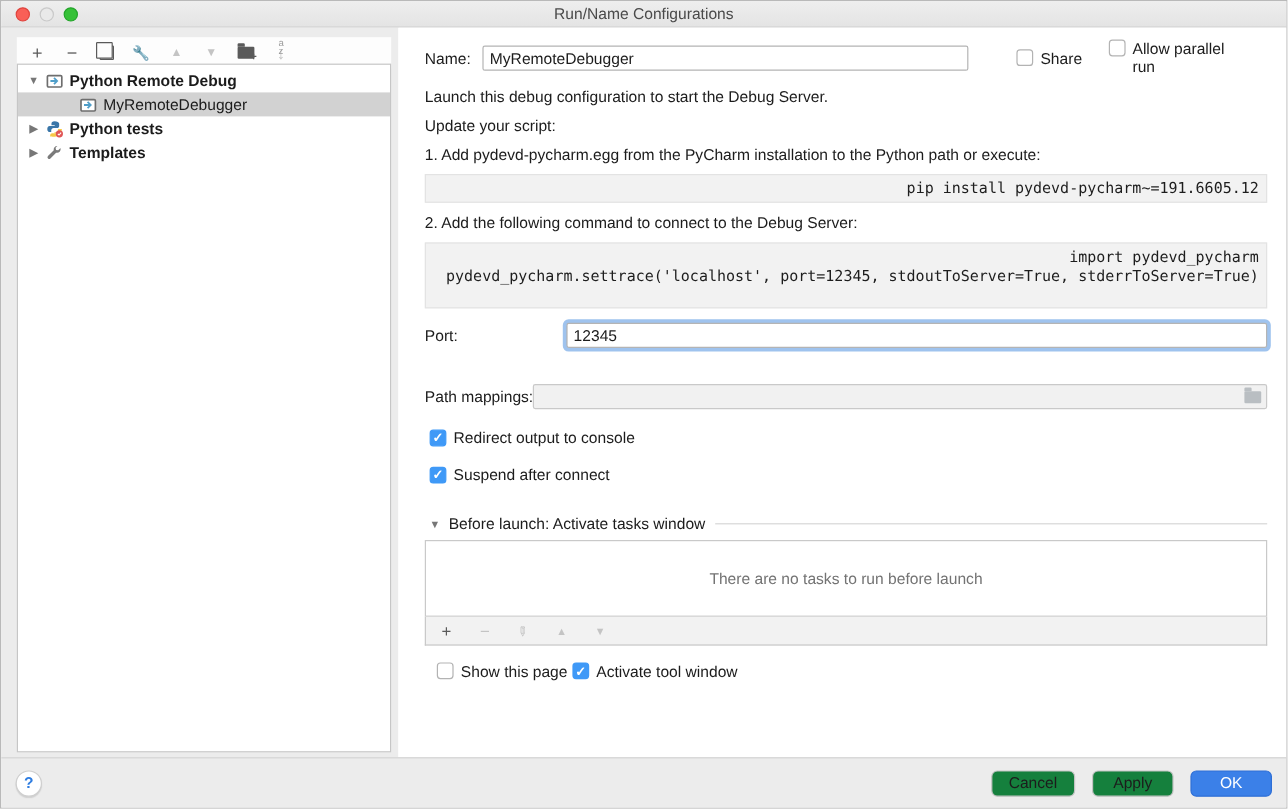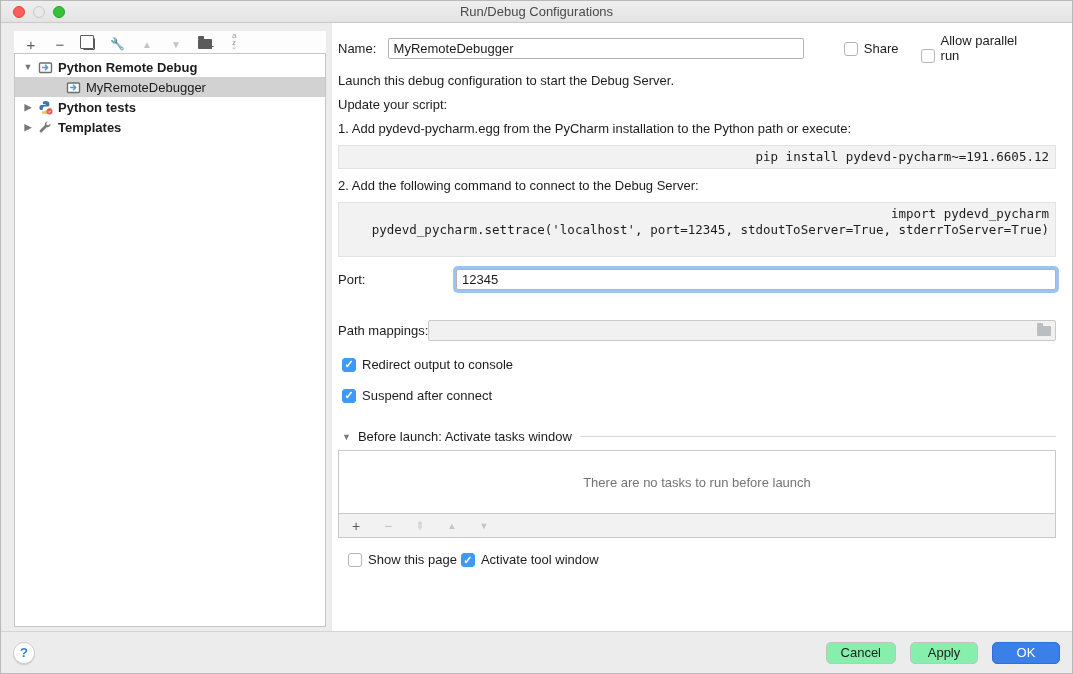--- a/index.html
+++ b/index.html
@@ -28,34 +28,34 @@
   .tree-box { position:absolute; top:30px; left:13px; right:6px; bottom:4px;
     background:#fff; border:1px solid #c6c6c6; overflow:hidden; padding-top:3px; }
   .tree-row { height:20px; display:flex; align-items:center; font-size:13px; }
   .tree-row.bold { font-weight:bold; }
   .tree-row.selected { background:#d2d2d2; }
   .twisty { width:14px; text-align:center; font-size:9px; color:#777; margin-left:6px; flex:none; }
   .tree-row.lvl1 .twisty { margin-left:34px; }
   .ticon { width:16px; height:16px; margin:0 5px 0 2px; flex:none; display:flex; align-items:center; justify-content:center; }
 
   
-  .right-pane { position:absolute; top:22px; left:331px; right:0; bottom:42px; background:#fff; padding:10px 16px 0 6px; }
+  .right-pane { position:absolute; top:22px; left:331px; right:0; bottom:42px; background:#fff; padding:10px 16px 0 22px; }
   .row { display:flex; align-items:center; }
   .lbl { color:#1c1c1c; }
 
   .name-row { margin-bottom:10px; }
   .name-row .lbl { width:52px; }
   input.txt { height:21px; border:1px solid #b4b4b4; border-radius:2px; background:#fff;
     font-family:"Liberation Sans", sans-serif; font-size:13px; padding:0 5px; color:#1c1c1c; }
   .name-input { width:436px; margin-right:40px; }
 
   .cb { width:14px; height:14px; border:1px solid #b3b3b3; border-radius:3px; background:#fff; flex:none;
     display:inline-flex; align-items:center; justify-content:center; margin-right:6px; }
   .cb.checked { background:#3f99f7; border-color:#3f99f7; color:#fff; font-size:11px; font-weight:bold; }
-  .cb-group { display:flex; align-items:flex-end; margin-right:22px; }
+  .cb-group { display:flex; align-items:flex-start; margin-right:22px; }
 
   .desc p { margin:0 0 9px 0; line-height:15px; }
   .code { background:#f2f2f2; border:1px solid #e3e3e3; font-family:"DejaVu Sans Mono", monospace;
     font-size:12.5px; color:#1d1d1d; padding:3px 6px; margin:0 0 9px 0; white-space:pre; line-height:16px;text-align:right; }
   .code.tall { padding-bottom:18px; }
 
   .field-row { margin-top:12px; }
   .field-row .lbl { width:118px; flex:none; }
   .wide-input { flex:1; }
   .focus-ring { outline:none; border:1px solid #5f9de8; box-shadow:0 0 0 3px #9fc3ee; }
@@ -83,21 +83,21 @@
   .bottom-cbs .cb-group { margin-right:4px; }
 
   
   .footer { position:absolute; left:0; right:0; bottom:0; height:42px; background:#ececec;
     border-top:1px solid #d4d4d4; display:flex; align-items:center; padding:0 12px; }
   .help { width:22px; height:22px; border-radius:50%; background:#fff; border:1px solid #cfcfcf;
     color:#2f7de1; font-size:13px; font-weight:bold; display:flex; align-items:center; justify-content:center;
     box-shadow:0 1px 1px rgba(0,0,0,0.12); }
   .footer .spacer { flex:1; }
   .btn { height:22px; min-width:68px; padding:0 14px; margin-left:14px; border-radius:5px;
-    background:#86efac; border:1px solid #c3c3c3; font-family:"Liberation Sans", sans-serif; font-size:13px;
+    background:#15803d; border:1px solid #c3c3c3; font-family:"Liberation Sans", sans-serif; font-size:13px;
     color:#1c1c1c; display:flex; align-items:center; justify-content:center; }
   .btn.primary { background:#3b80e8; border-color:#2f6fd6; color:#fff; }
 
   
   .ico-copy { width:12px; height:12px; border:1.5px solid #5a5a5a; border-radius:1px; position:relative; }
   .ico-copy:before { content:""; position:absolute; left:-4px; top:-4px; width:12px; height:12px;
     border:1.5px solid #5a5a5a; border-radius:1px; background:#fdfdfd; }
   .ico-folder { width:14px; height:10px; background:#5a5a5a; border-radius:1px; position:relative; }
   .ico-folder:before { content:""; position:absolute; top:-3px; left:0; width:6px; height:3px; background:#5a5a5a; border-radius:1px 1px 0 0; }
   .ico-folder.lite { background:#b9bec2; }
@@ -111,21 +111,21 @@
 <body>
 
 <div id="window">
 
   <div class="titlebar">
     <div class="traffic">
       <div class="light red"></div>
       <div class="light gray"></div>
       <div class="light green"></div>
     </div>
-    <div class="title">Run/Debug Configurations</div>
+    <div class="title">Run/Name Configurations</div>
   </div>
 
   <div class="left-pane">
     <div class="tree-toolbar">
       <div class="tbtn">+</div>
       <div class="tbtn">−</div>
       <div class="tbtn">
           <span class="ico-copy"></span>
         </div>
       <div class="tbtn" style="font-size:12px">🔧</div>

